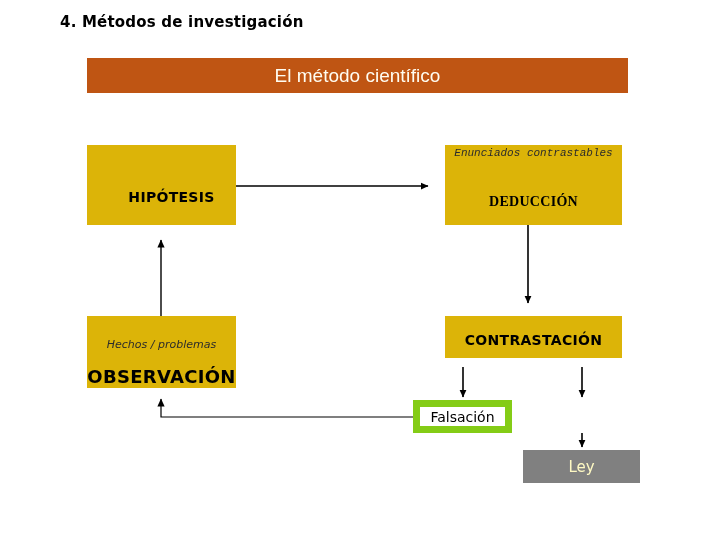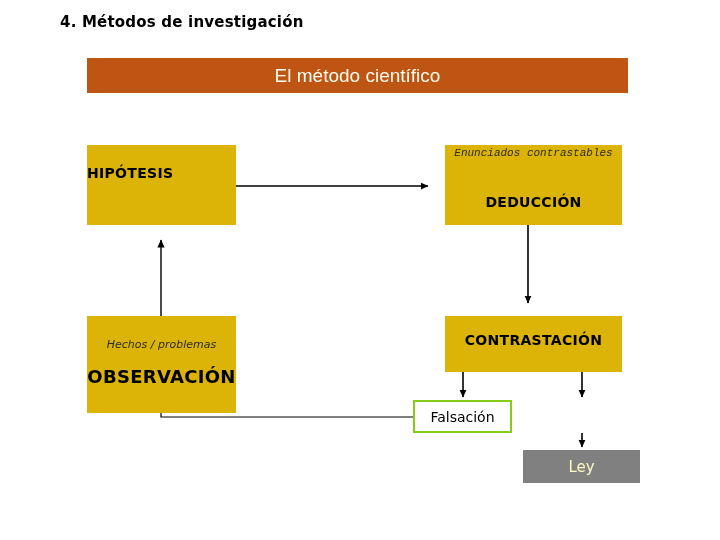--- a/index.html
+++ b/index.html
@@ -75,38 +75,38 @@
     text-align: center;
     font-family: "DejaVu Sans", sans-serif;
     font-weight: bold;
     font-size: 14px;
     color: #000000;
     letter-spacing: 0.3px;
     white-space: nowrap;
   }
 
   #box-hipotesis { left: 87px;  top: 145px; width: 149px; height: 80px; }
-  #box-hipotesis .main { top: 20px; text-align: left; }
+  #box-hipotesis .main { top: 44px; text-align: center; padding-left: 20px; }
 
   #box-deduccion { left: 445px; top: 145px; width: 177px; height: 80px; }
   #box-deduccion .sub  { top: 2px; font-family: Liberation Mono, monospace; }
-  #box-deduccion .main { top: 49px; }
-
-  #box-observacion { left: 87px; top: 316px; width: 149px; height: 97px; }
+  #box-deduccion .main { top: 49px; font-family: Liberation Serif, serif; }
+
+  #box-observacion { left: 87px; top: 316px; width: 149px; height: 72px; }
   #box-observacion .sub  { top: 22px; }
   #box-observacion .main { top: 50px; font-size: 18px; }
 
-  #box-contrastacion { left: 445px; top: 316px; width: 177px; height: 56px; }
+  #box-contrastacion { left: 445px; top: 316px; width: 177px; height: 42px; }
   #box-contrastacion .main { top: 16px; }
 
   
   .wbox {
     position: absolute;
     background: #ffffff;
-    border: 2px solid #84cc16;
+    border: 7px solid #84cc16;
     box-sizing: border-box;
   }
   .wbox .label {
     position: absolute;
     left: 0; right: 0;
     top: 50%;
     transform: translateY(-50%);
     text-align: center;
     font-family: "DejaVu Sans", sans-serif;
     font-size: 14px;

